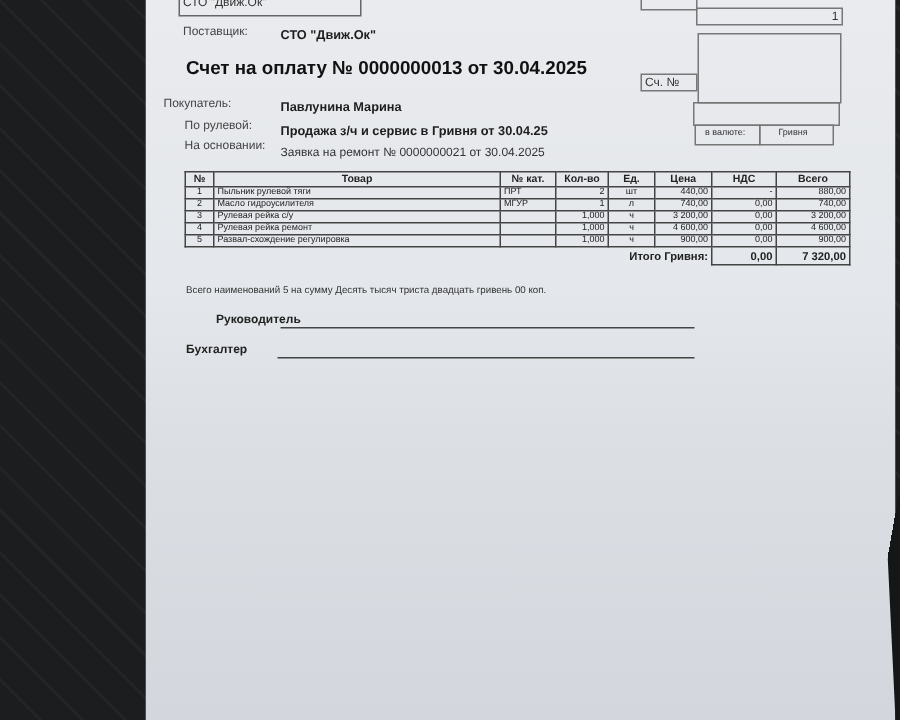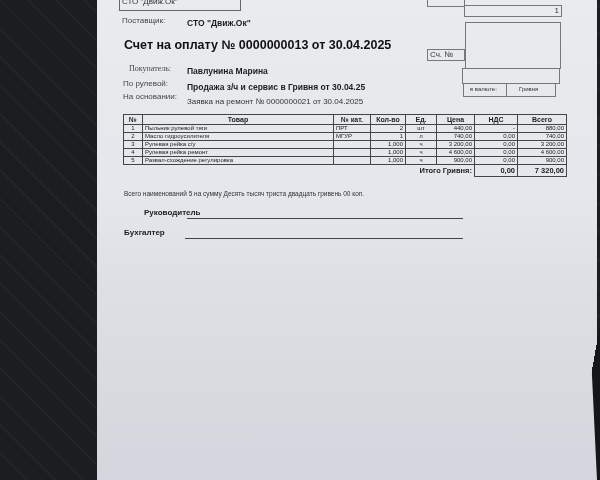--- a/index.html
+++ b/index.html
@@ -49,21 +49,21 @@
   </div>
   <div class="box" style="left:409px;top:83px;width:48px;height:12px;">
     <span class="t" style="left:12px;top:2px;font-size:6px;color:#333;">Гривня</span>
   </div>
 
   <span class="t lab" style="left:25px;top:16px;">Поставщик:</span>
   <span class="t val" style="left:90px;top:18px;">СТО "Движ.Ок"</span>
 
   <span class="t title" style="left:27px;top:38px;">Счет на оплату № 0000000013 от 30.04.2025</span>
 
-  <span class="t lab" style="left:32px;top:64px;font-family:Liberation Serif, serif;">Покупатель:</span>
+  <span class="t lab" style="left:12px;top:64px;">Покупатель:</span>
   <span class="t val" style="left:90px;top:66px;">Павлунина Марина</span>
   <span class="t lab" style="left:26px;top:79px;">По рулевой:</span>
   <span class="t val" style="left:90px;top:82px;">Продажа з/ч и сервис в Гривня от 30.04.25</span>
   <span class="t lab" style="left:26px;top:92px;">На основании:</span>
   <span class="t" style="left:90px;top:97px;font-size:8px;color:#333;">Заявка на ремонт № 0000000021 от 30.04.2025</span>
 
   <table class="items">
     <tbody>
         <tr>
       <th style="width:14px;">№</th>

